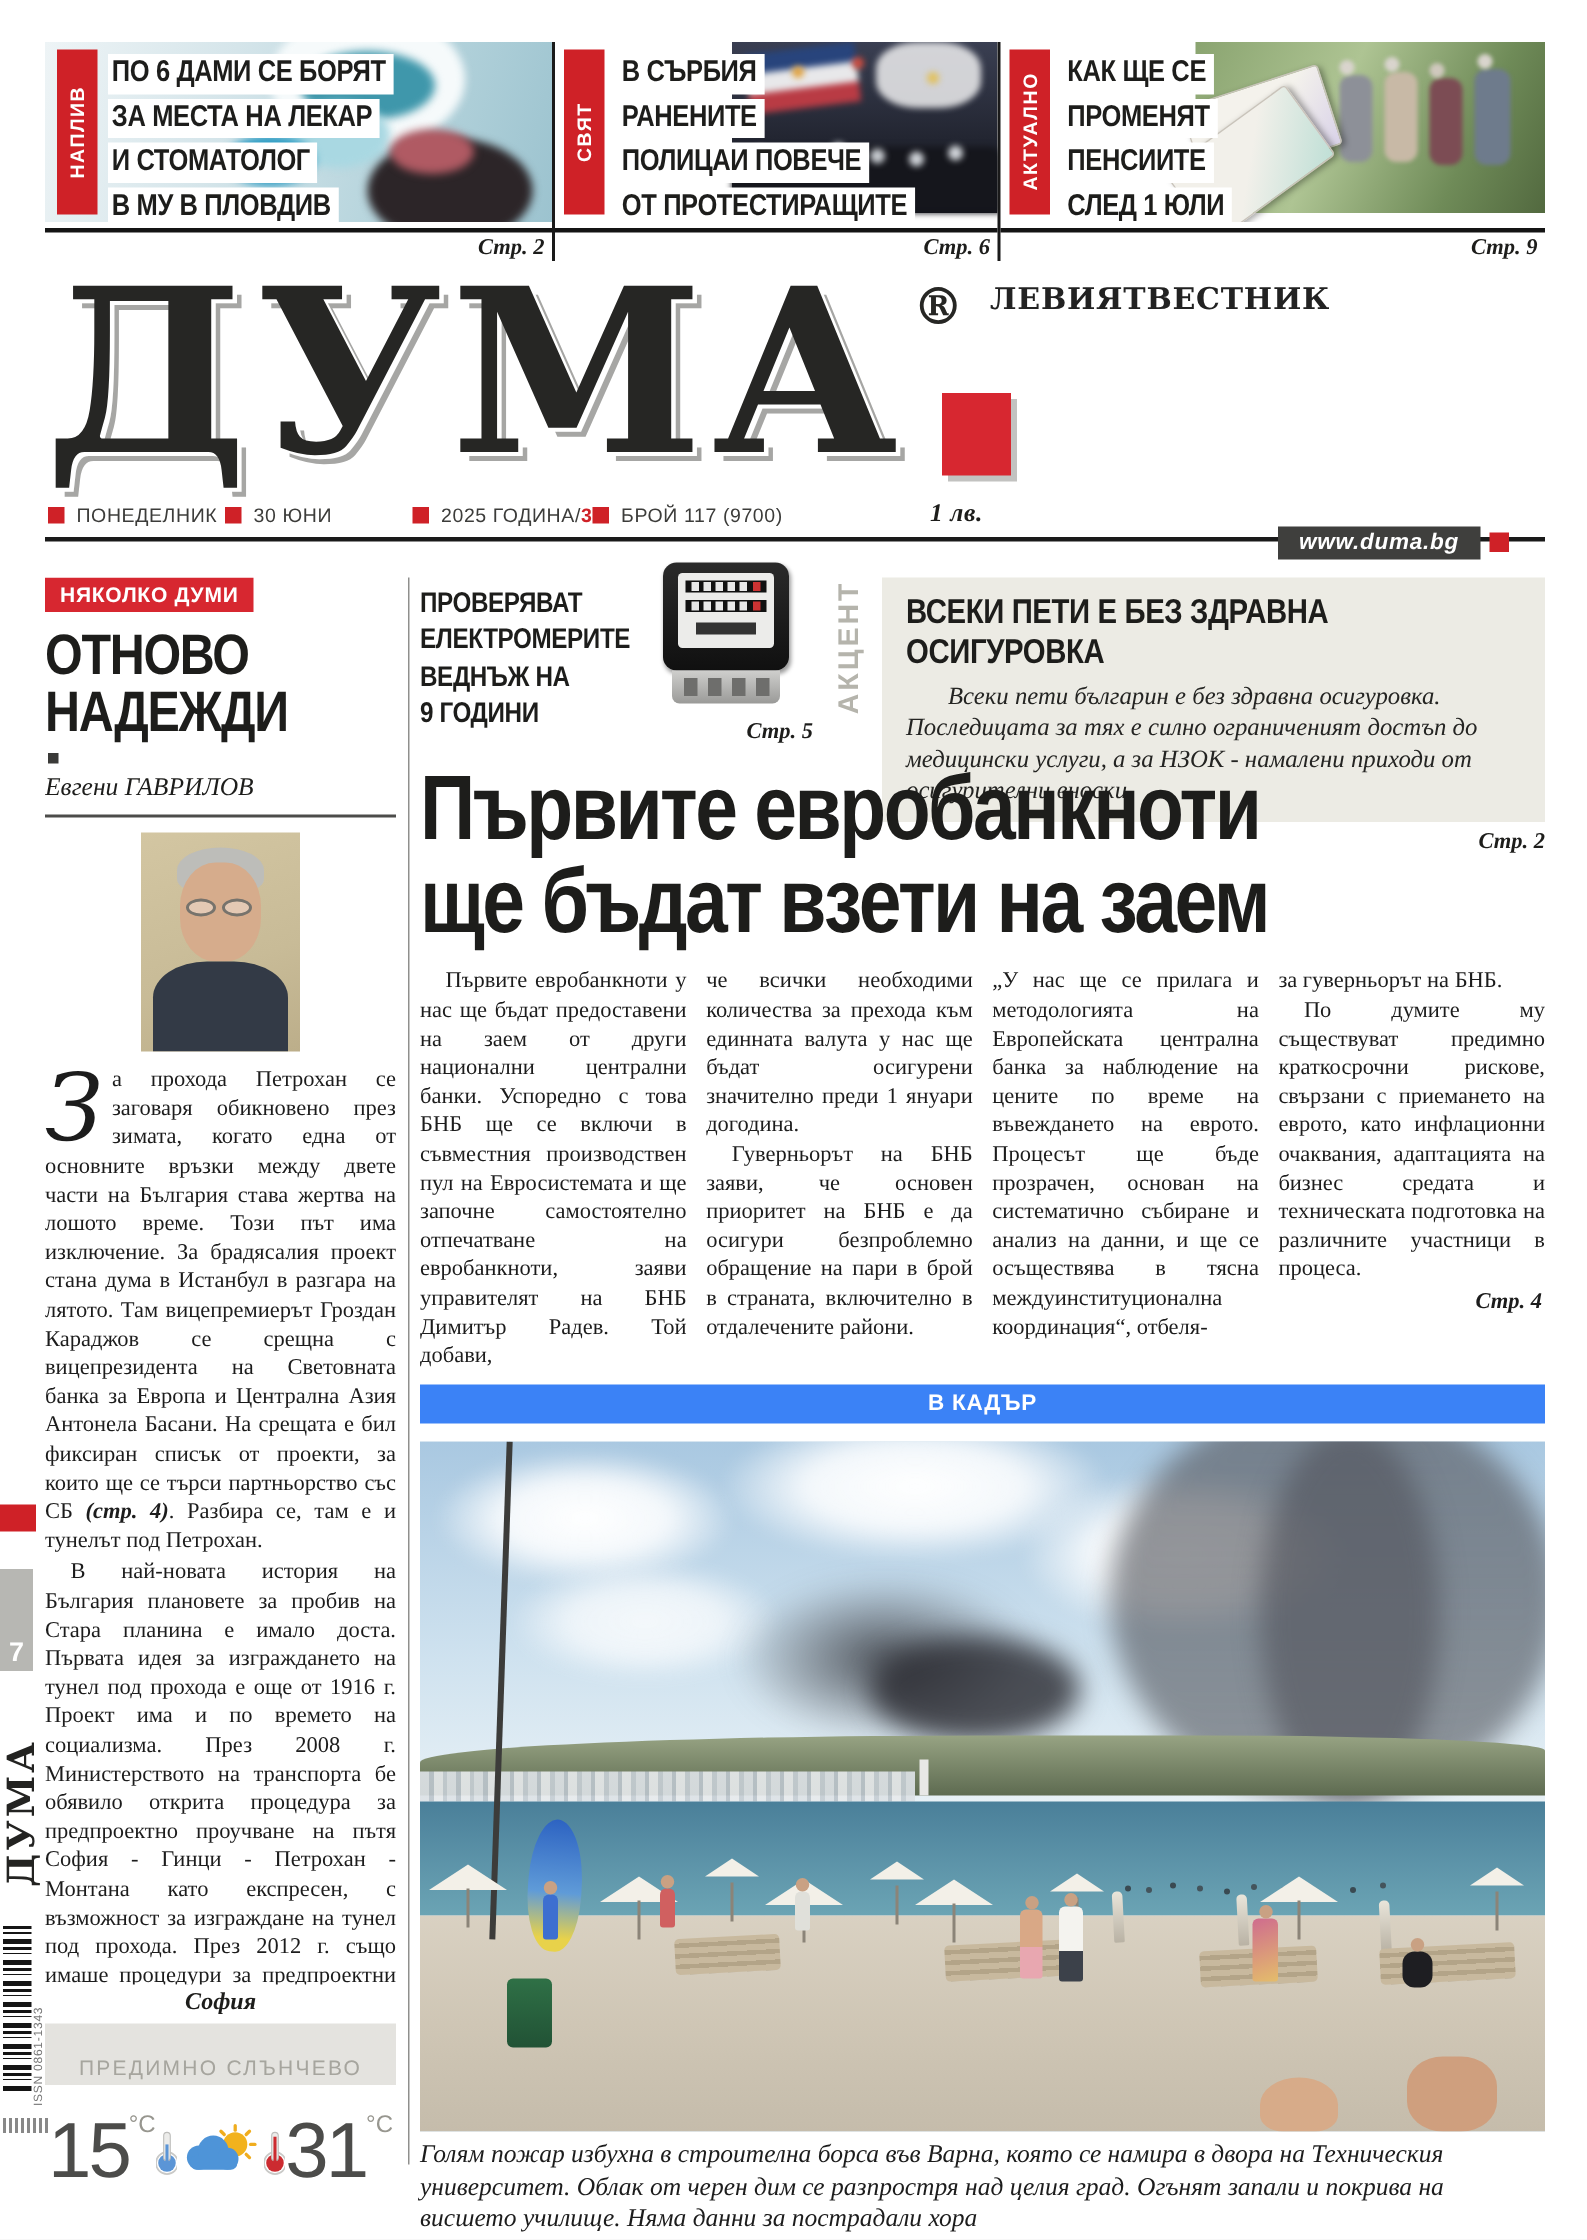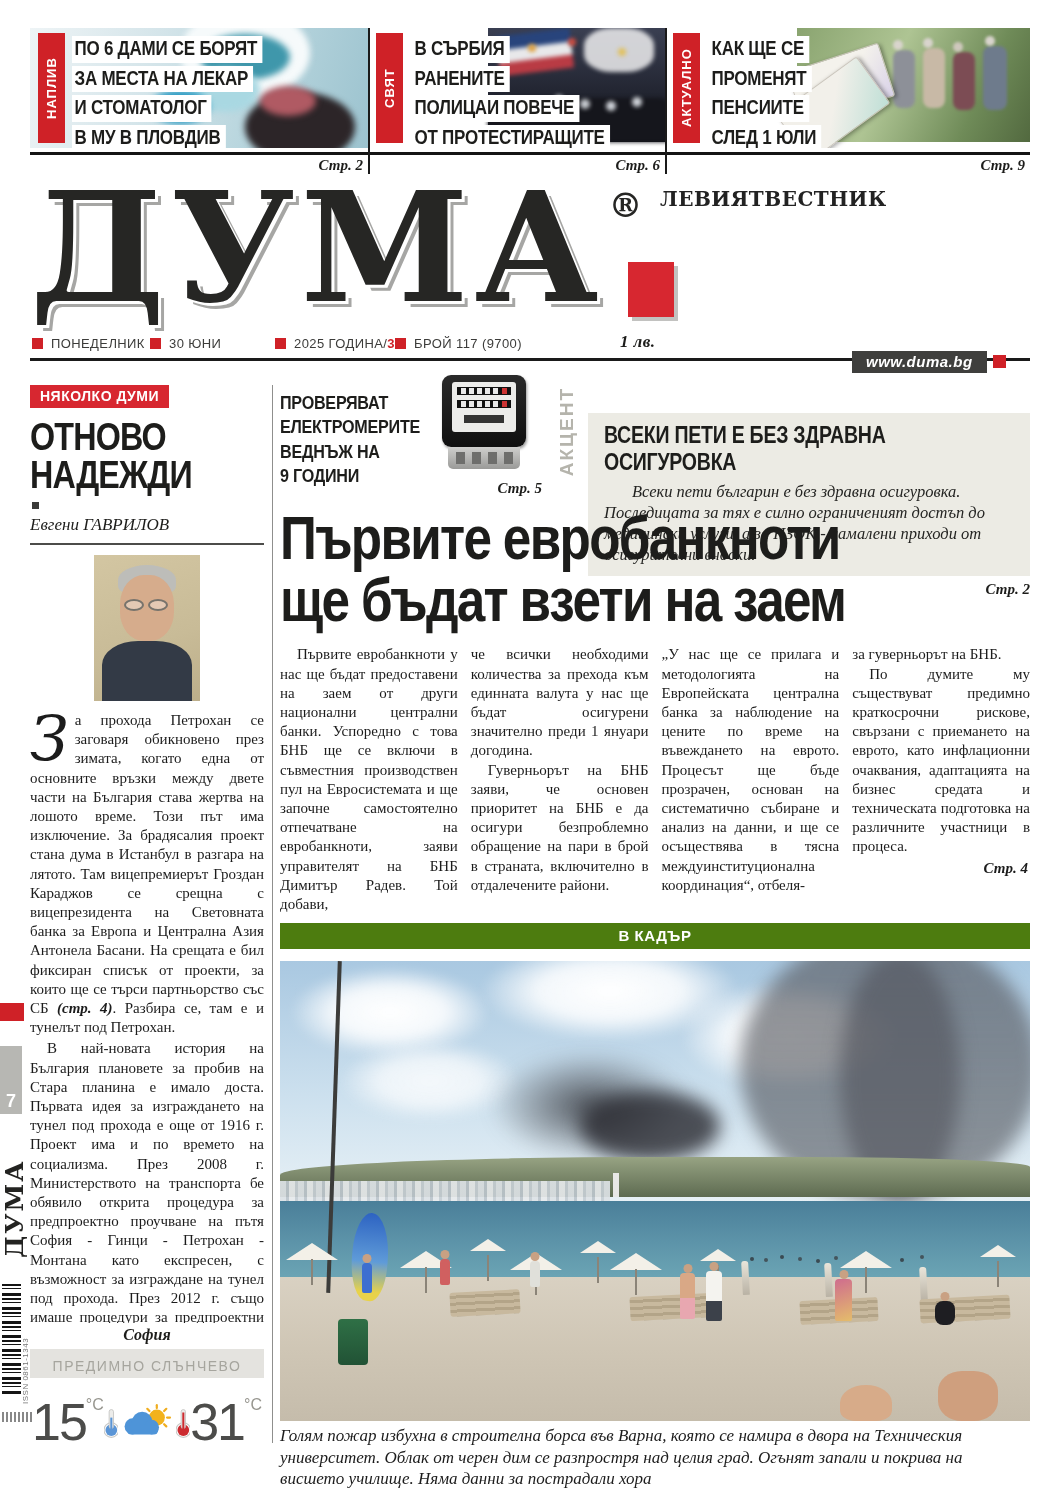--- a/index.html
+++ b/index.html
@@ -83,21 +83,21 @@
   .portrait { width:106px; height:146px; margin:0 auto 10px; position:relative; background:linear-gradient(160deg,#d3c6a2 0%,#c8bb97 60%,#bcae8a 100%); overflow:hidden; }
   .portrait i { position:absolute; display:block; }
   .op-body { font-family:"Liberation Serif", serif; font-size:15px; line-height:19.2px; text-align:justify; color:#1c1c1c; }
   .dropcap { float:left; font-family:"DejaVu Serif", serif; font-style:italic; font-size:62px; line-height:48px; padding:4px 6px 0 0; }
   .op-body .ref { font-weight:bold; font-style:italic; }
   .op-p2 { text-indent:17px; margin-top:2px; }
 
   
   .weather { position:absolute; left:30px; top:1326px; width:234px; }
   .w-city { text-align:center; font-family:"Liberation Serif", serif; font-style:italic; font-weight:bold; font-size:16px; }
-  .w-cond { margin-top:5px; background:#e4e3df; color:#a6a59e; text-align:center; font-size:14px; letter-spacing:1.5px; padding:9px 0 4px; }
+  .w-cond { margin-top:5px; background:#e4e3df; color:#a6a59e; text-align:center; font-size:14px; letter-spacing:1.5px; padding:21px 0 4px; }
   .w-row { display:flex; align-items:center; justify-content:space-between; margin-top:14px; padding:0 2px; }
   .temp { font-size:52px; color:#4c4c4a; letter-spacing:-2px; }
   .unit { font-size:16px; color:#97968f; vertical-align:30px; letter-spacing:0; }
 
   
   .vline { position:absolute; left:272px; top:385px; width:1px; height:1058px; background:#8f8f8d; }
   .main { position:absolute; left:280px; top:385px; width:750px; }
   .toprow { display:flex; height:112px; }
   .meter-head { width:152px; font-weight:bold; font-size:19px; line-height:1.28; letter-spacing:-.3px; padding-top:6px; }
   .meter-head .line { display:block; }
@@ -106,37 +106,37 @@
   .meter-body { position:absolute; left:8px; top:0; width:84px; height:72px; background:linear-gradient(180deg,#2a2a2a,#101010); border-radius:9px; box-shadow:1px 2px 3px rgba(0,0,0,.4); }
   .meter-face { position:absolute; left:10px; top:7px; width:64px; height:50px; background:#ececea; border-radius:3px; }
   .meter-dial { position:absolute; left:5px; height:8px; width:54px; background:#111; }
   .meter-dial i { position:absolute; top:1px; width:5px; height:6px; background:#e8e8e8; }
   .meter-dial i.r { background:#c33; }
   .meter-base { position:absolute; left:14px; top:72px; width:72px; height:22px; background:linear-gradient(180deg,#cfcfcd,#9a9a98); border-radius:0 0 5px 5px; }
   .meter-base i { position:absolute; top:5px; width:9px; height:12px; background:#6e6e6c; }
   .meter-ref { position:absolute; right:4px; top:95px; }
   .akcent-label { width:42px; display:flex; align-items:flex-start; justify-content:center; }
   .akcent-label span { writing-mode:vertical-rl; transform:rotate(180deg); color:#b5b4ac; font-weight:bold; font-size:19px; letter-spacing:2px; margin-top:2px; }
-  .akcent-wrap { flex:1;margin-top:28px; }
+  .akcent-wrap { flex:1; }
   .akcent-box { background:#ecebe4; padding:9px 16px 10px; min-height:92px; }
   .akcent-title { font-weight:bold; font-size:23px; letter-spacing:-.3px; }
   .akcent-text { margin-top:6px; font-family:"Liberation Serif", serif; font-style:italic; font-size:16.5px; line-height:1.27; text-indent:28px; color:#242422; }
   .akcent-ref { margin-top:5px; }
 
   .lead-h1 { margin-top:10px; font-weight:bold; font-size:61px; line-height:1.02; letter-spacing:-2px; color:#1d1d1b; transform:scaleX(.84); transform-origin:0 0; width:119%; }
   .lead-h1 .line { display:block; }
   .lead-sub { margin-top:12px; font-size:26px; color:#2c2c2a; letter-spacing:-.3px; }
   .cols { display:flex; gap:13px; margin-top:14px; font-family:"Liberation Serif", serif; font-size:15px; line-height:19.2px; text-align:justify; color:#1c1c1c; }
   .col { flex:1; }
   .col .line { display:block; }
   .col .line + .line { text-indent:17px; }
   .col.first-indent { text-indent:17px; }
   .lead-ref { margin-top:2px; padding-right:2px; }
 
-  .band { margin-top:9px; background:#4d7c0f; color:#fff; font-weight:bold; font-size:15px; letter-spacing:.5px; text-align:center; height:26px; line-height:26px; }
+  .band { margin-top:9px; background:#3b82f6; color:#fff; font-weight:bold; font-size:15px; letter-spacing:.5px; text-align:center; height:26px; line-height:26px; }
 
   
   .photo { position:relative; margin-top:12px; width:750px; height:460px; overflow:hidden; background:#cfe0ec; }
   .photo .p { position:absolute; }
   .sky { left:0; top:0; width:100%; height:242px; background:linear-gradient(180deg,#a9c8e1 0%,#cfe2ef 60%,#e8f1f6 100%); }
   .cloud { border-radius:50%; background:radial-gradient(closest-side,#ffffff 0%,rgba(255,255,255,.85) 55%,rgba(255,255,255,0) 100%); filter:blur(5px); }
   .smoke { border-radius:50%; filter:blur(9px); }
   .hills { left:0; top:196px; width:100%; height:40px; background:linear-gradient(180deg,#97a383 0%,#6f7c60 70%,#5e6b51 100%); border-radius:50% 30% 0 0 / 18px 10px 0 0; }
   .city { left:0; top:220px; width:330px; height:20px; background:repeating-linear-gradient(90deg,#dde2e6 0 6px,#bcc5cc 6px 9px,#e7eaec 9px 15px,#c6ced4 15px 18px); opacity:.92; }
   .lighthouse { left:333px; top:212px; width:6px; height:24px; background:#e8e8e6; }

